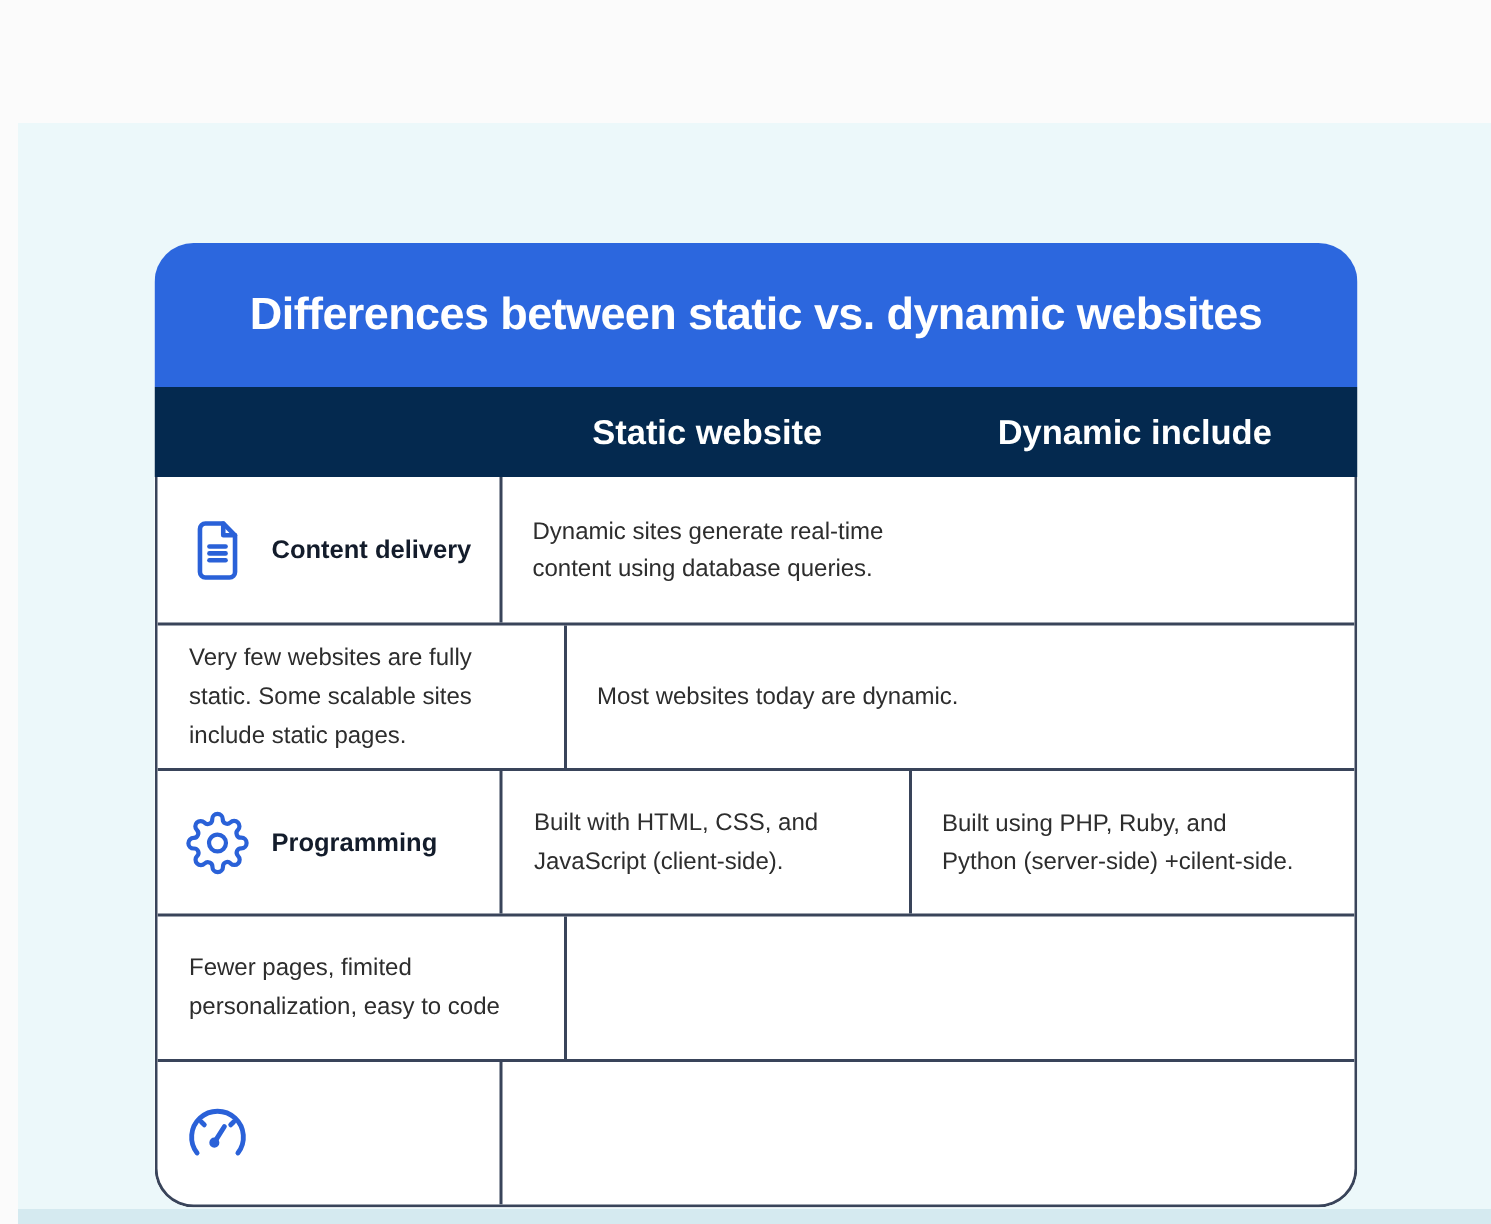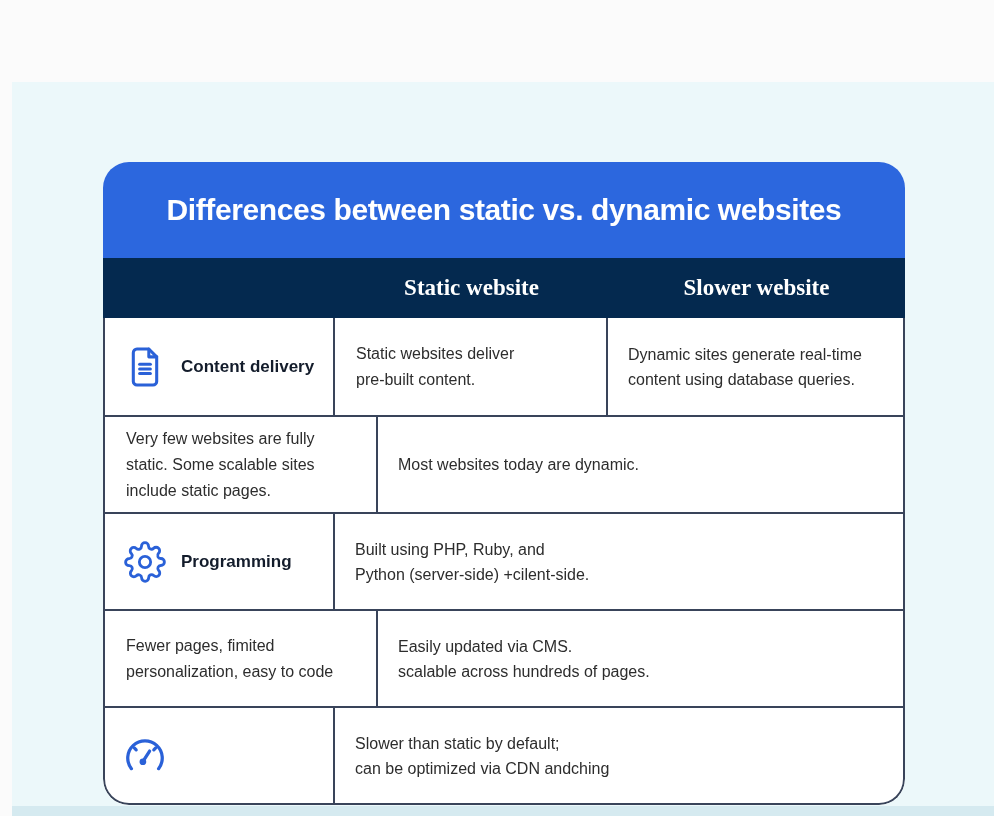--- a/index.html
+++ b/index.html
@@ -9,21 +9,21 @@
     font-family:"Liberation Sans",sans-serif;
   }
   .panel{position:absolute;left:12px;top:82px;right:0;bottom:0;background:#ecf8fa;}
   .panel-strip{position:absolute;left:12px;right:0;bottom:0;height:10px;background:#d5eaf0;}
   .card{
     position:absolute;left:103px;top:162px;width:802px;height:643px;
     border-radius:26px;overflow:hidden;background:#ffffff;box-sizing:border-box;
   }
   .title-bar{height:96px;background:#2c67de;display:flex;align-items:center;justify-content:center;}
   .title-bar h1{margin:0;color:#ffffff;font-size:30px;font-weight:bold;letter-spacing:-0.4px;}
-  .col-header{height:60px;background:#04294f;display:flex;color:#ffffff;font-weight:bold;font-size:23px;font-family:Liberation Serif, serif;}
+  .col-header{height:60px;background:#04294f;display:flex;color:#ffffff;font-weight:bold;font-size:23px;}
   .ch-spacer{width:232px;}
   .ch{display:flex;align-items:center;justify-content:center;}
   .ch.static{width:273px;}
   .ch.dynamic{flex:1;}
   .tbody{
     height:487px;box-sizing:border-box;overflow:hidden;
     border-left:2px solid #39445a;border-right:2px solid #39445a;border-bottom:2px solid #39445a;
     border-radius:0 0 26px 26px;background:#ffffff;
   }
   .row{display:flex;height:97px;box-sizing:border-box;}
@@ -53,40 +53,38 @@
 
 <div class="card">
 
   <div class="title-bar">
     <h1>Differences between static vs. dynamic websites</h1>
   </div>
 
   <div class="col-header">
     <div class="ch-spacer"></div>
     <div class="ch static">Static website</div>
-    <div class="ch dynamic">Slower website</div>
+    <div class="ch dynamic">Dynamic include</div>
   </div>
 
   <div class="tbody">
 
     <div class="row">
       <div class="cell label">
         <span class="icon">
           <svg viewBox="0 0 24 24" fill="none" stroke="#2a61d8" stroke-width="1.6" stroke-linecap="round" stroke-linejoin="round">
             <path d="M14 2.6H7.8A1.9 1.9 0 0 0 5.9 4.5v15a1.9 1.9 0 0 0 1.9 1.9h8.4a1.9 1.9 0 0 0 1.9-1.9V6.7z"></path>
             <path d="M14 2.6v4.1h4.1"></path>
             <line x1="9.2" y1="10.6" x2="14.8" y2="10.6"></line>
             <line x1="9.2" y1="13" x2="14.8" y2="13"></line>
             <line x1="9.2" y1="15.4" x2="14.8" y2="15.4"></line>
           </svg>
         </span>
         <span class="label-text">Content delivery</span>
       </div>
-      <div class="cell static">Static websites deliver
-pre-built content.</div>
       <div class="cell dynamic">Dynamic sites generate real-time
 content using database queries.</div>
     </div>
 
     <div class="row">
       <div class="cell static">Very few websites are fully
 static. Some scalable sites
 include static pages.</div>
       <div class="cell dynamic">Most websites today are dynamic.</div>
     </div>
@@ -96,41 +94,39 @@
         <span class="icon">
           <svg viewBox="0 0 24 24" fill="none" stroke="#2a61d8" stroke-width="1.6" stroke-linecap="round" stroke-linejoin="round">
             <g transform="translate(12 12) scale(0.92) translate(-12 -12)">
               <circle cx="12" cy="12" r="3.2"></circle>
               <path d="M19.4 15a1.65 1.65 0 0 0 .33 1.82l.06.06a2 2 0 0 1 0 2.83 2 2 0 0 1-2.83 0l-.06-.06a1.65 1.65 0 0 0-1.82-.33 1.65 1.65 0 0 0-1 1.51V21a2 2 0 0 1-2 2 2 2 0 0 1-2-2v-.09A1.65 1.65 0 0 0 9 19.4a1.65 1.65 0 0 0-1.82.33l-.06.06a2 2 0 0 1-2.83 0 2 2 0 0 1 0-2.83l.06-.06a1.65 1.65 0 0 0 .33-1.82 1.65 1.65 0 0 0-1.51-1H3a2 2 0 0 1-2-2 2 2 0 0 1 2-2h.09A1.65 1.65 0 0 0 4.6 9a1.65 1.65 0 0 0-.33-1.82l-.06-.06a2 2 0 0 1 0-2.83 2 2 0 0 1 2.83 0l.06.06a1.65 1.65 0 0 0 1.82.33H9a1.65 1.65 0 0 0 1-1.51V3a2 2 0 0 1 2-2 2 2 0 0 1 2 2v.09a1.65 1.65 0 0 0 1 1.51 1.65 1.65 0 0 0 1.82-.33l.06-.06a2 2 0 0 1 2.83 0 2 2 0 0 1 0 2.83l-.06.06a1.65 1.65 0 0 0-.33 1.82V9a1.65 1.65 0 0 0 1.51 1H21a2 2 0 0 1 2 2 2 2 0 0 1-2 2h-.09a1.65 1.65 0 0 0-1.51 1z"></path>
             </g>
           </svg>
         </span>
         <span class="label-text">Programming</span>
       </div>
+      <div class="cell static">Built with HTML, CSS, and
+JavaScript (client-side).</div>
       <div class="cell dynamic">Built using PHP, Ruby, and
 Python (server-side) +cilent-side.</div>
     </div>
 
     <div class="row">
       <div class="cell static">Fewer pages, fimited
 personalization, easy to code</div>
-      <div class="cell dynamic">Easily updated via CMS.
-scalable across hundreds of pages.</div>
     </div>
 
     <div class="row">
       <div class="cell label">
         <span class="icon">
           <svg viewBox="0 0 24 24" fill="none" stroke="#2a61d8" stroke-width="1.7" stroke-linecap="round" stroke-linejoin="round">
             <path d="M4.9 18.6 A9 9 0 1 1 19.1 18.6"></path>
             <line x1="6.4" y1="7.8" x2="7.4" y2="8.8"></line>
             <line x1="17.6" y1="7.8" x2="16.6" y2="8.8"></line>
             <circle cx="10.9" cy="15" r="0.9"></circle>
             <line x1="11.3" y1="14.3" x2="14.4" y2="9.4"></line>
           </svg>
         </span>
       </div>
-      <div class="cell dynamic">Slower than static by default;
-can be optimized via CDN andching</div>
     </div>
 
   </div>
 </div>
 
 </body></html>

